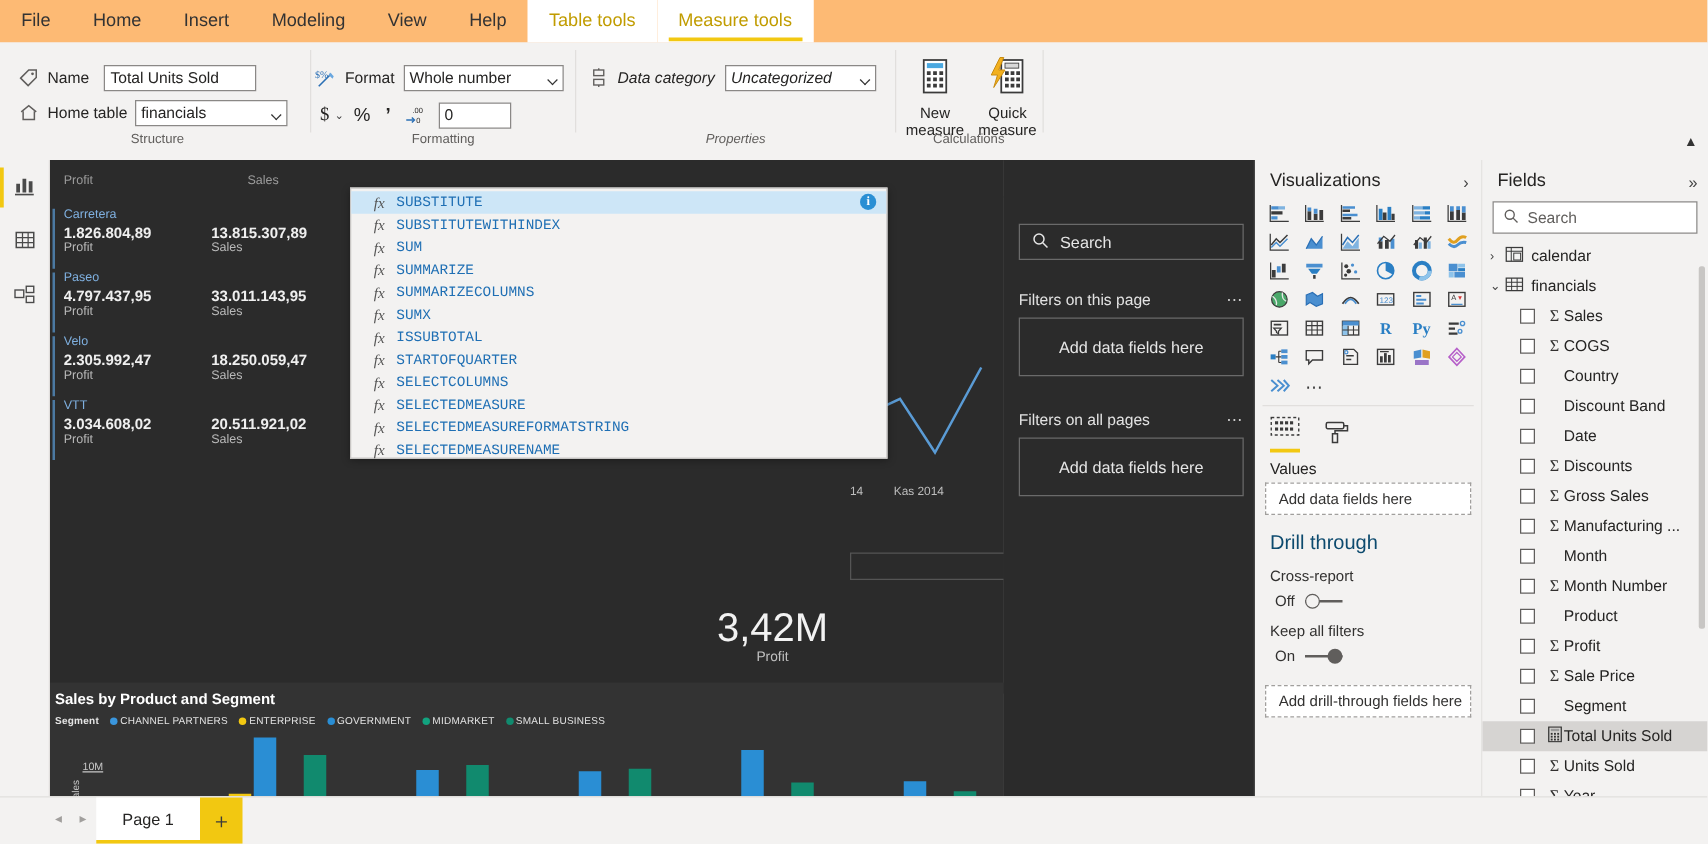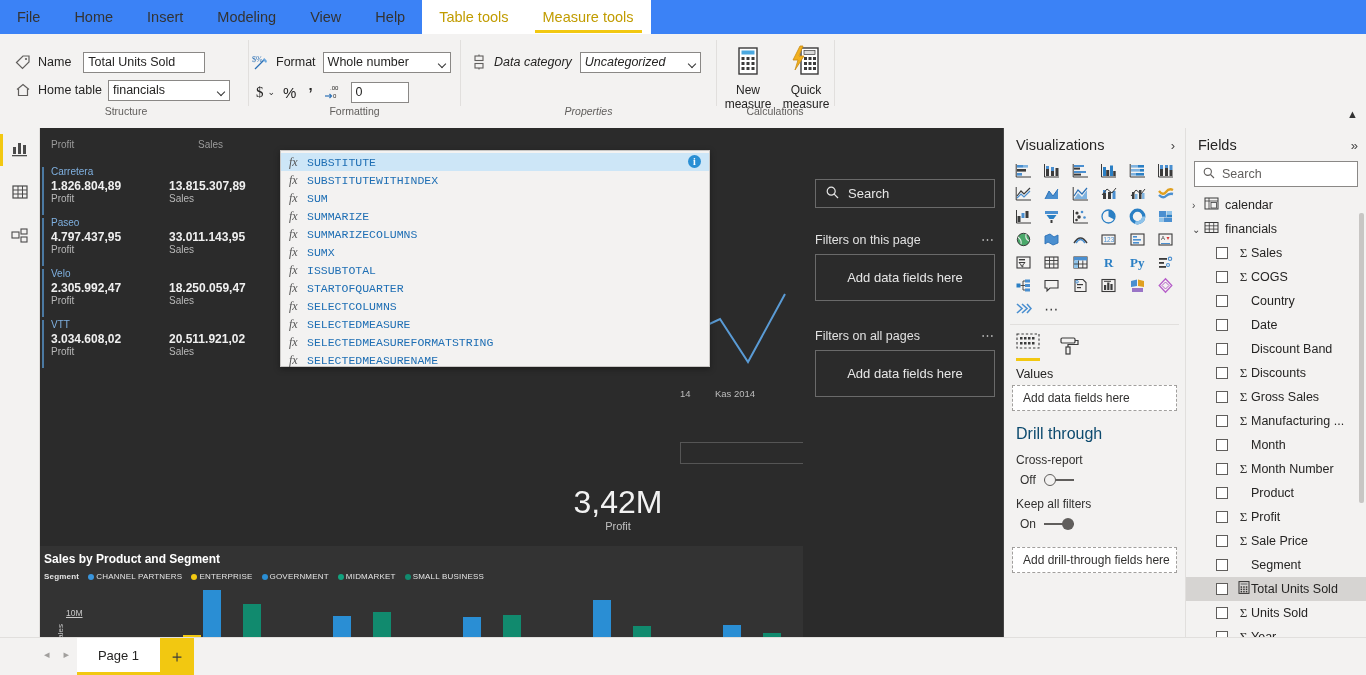--- a/index.html
+++ b/index.html
@@ -6,21 +6,21 @@
   html, body {
     width: 1366px; height: 675px;
     font-family: "Liberation Sans", sans-serif;
     overflow: hidden; background: #f3f2f1;
   }
   .app { position: relative; width: 1366px; height: 675px; }
 
   
   .ribbon-tabs {
     position: absolute; top: 0; left: 0; width: 1366px; height: 34px;
-    background: #3b82f6; display: flex; align-items: flex-end;
+    background: #fdba74; display: flex; align-items: flex-end;
   }
   .rtab {
     padding: 0 17px; height: 34px; line-height: 34px;
     font-size: 14.5px; color: #333; cursor: default; white-space: nowrap;
   }
   .rtab.white { background: #fff; }
   .rtab.active { color: #c19c00; position: relative; background: #fff; }
   .rtab.active::after {
     content: ""; position: absolute; left: 9px; right: 9px; bottom: 1px;
     height: 3px; background: #f2c811;
@@ -92,21 +92,21 @@
     border-left: 1px solid #d6d4d2; font-size: 10px; color: #555; cursor: default;
   }
 
   
   .ac {
     position: absolute; top: 150px; left: 280px; width: 430px; height: 217px;
     background: #f3f2f1; border: 1px solid #c8c6c4; z-index: 30;
     box-shadow: 0 2px 6px rgba(0,0,0,.35); padding-top: 2px;
   }
   .ac-item {
-    height: 18px; display: flex; align-items: center; padding-left: 8px;
+    height: 18px; display: flex; align-items: center; padding-left: 18px;
     font-family: "Liberation Mono", monospace; font-size: 11.5px;
     letter-spacing: 0px; cursor: default;
   }
   .ac-item.sel { background: #cde6f7; }
   .ac-fx {
     font-family: "Liberation Serif", serif; font-style: italic; font-size: 12px;
     color: #555; width: 18px; flex: 0 0 18px;
   }
   .ac-name { color: #1f6fb4; }
   .ac-info {
@@ -1083,26 +1083,26 @@
       <span>COGS</span>
     </div>
     <div class="fld-row">
       <span class="cbx"></span>
       <span class="sig"></span>
       <span>Country</span>
     </div>
     <div class="fld-row">
       <span class="cbx"></span>
       <span class="sig"></span>
+      <span>Discount Band</span>
+    </div>
+    <div class="fld-row">
+      <span class="cbx"></span>
+      <span class="sig"></span>
       <span>Date</span>
-    </div>
-    <div class="fld-row">
-      <span class="cbx"></span>
-      <span class="sig"></span>
-      <span>Discount Band</span>
     </div>
     <div class="fld-row">
       <span class="cbx"></span>
       <span class="sig">Σ</span>
       <span>Discounts</span>
     </div>
     <div class="fld-row">
       <span class="cbx"></span>
       <span class="sig">Σ</span>
       <span>Gross Sales</span>

